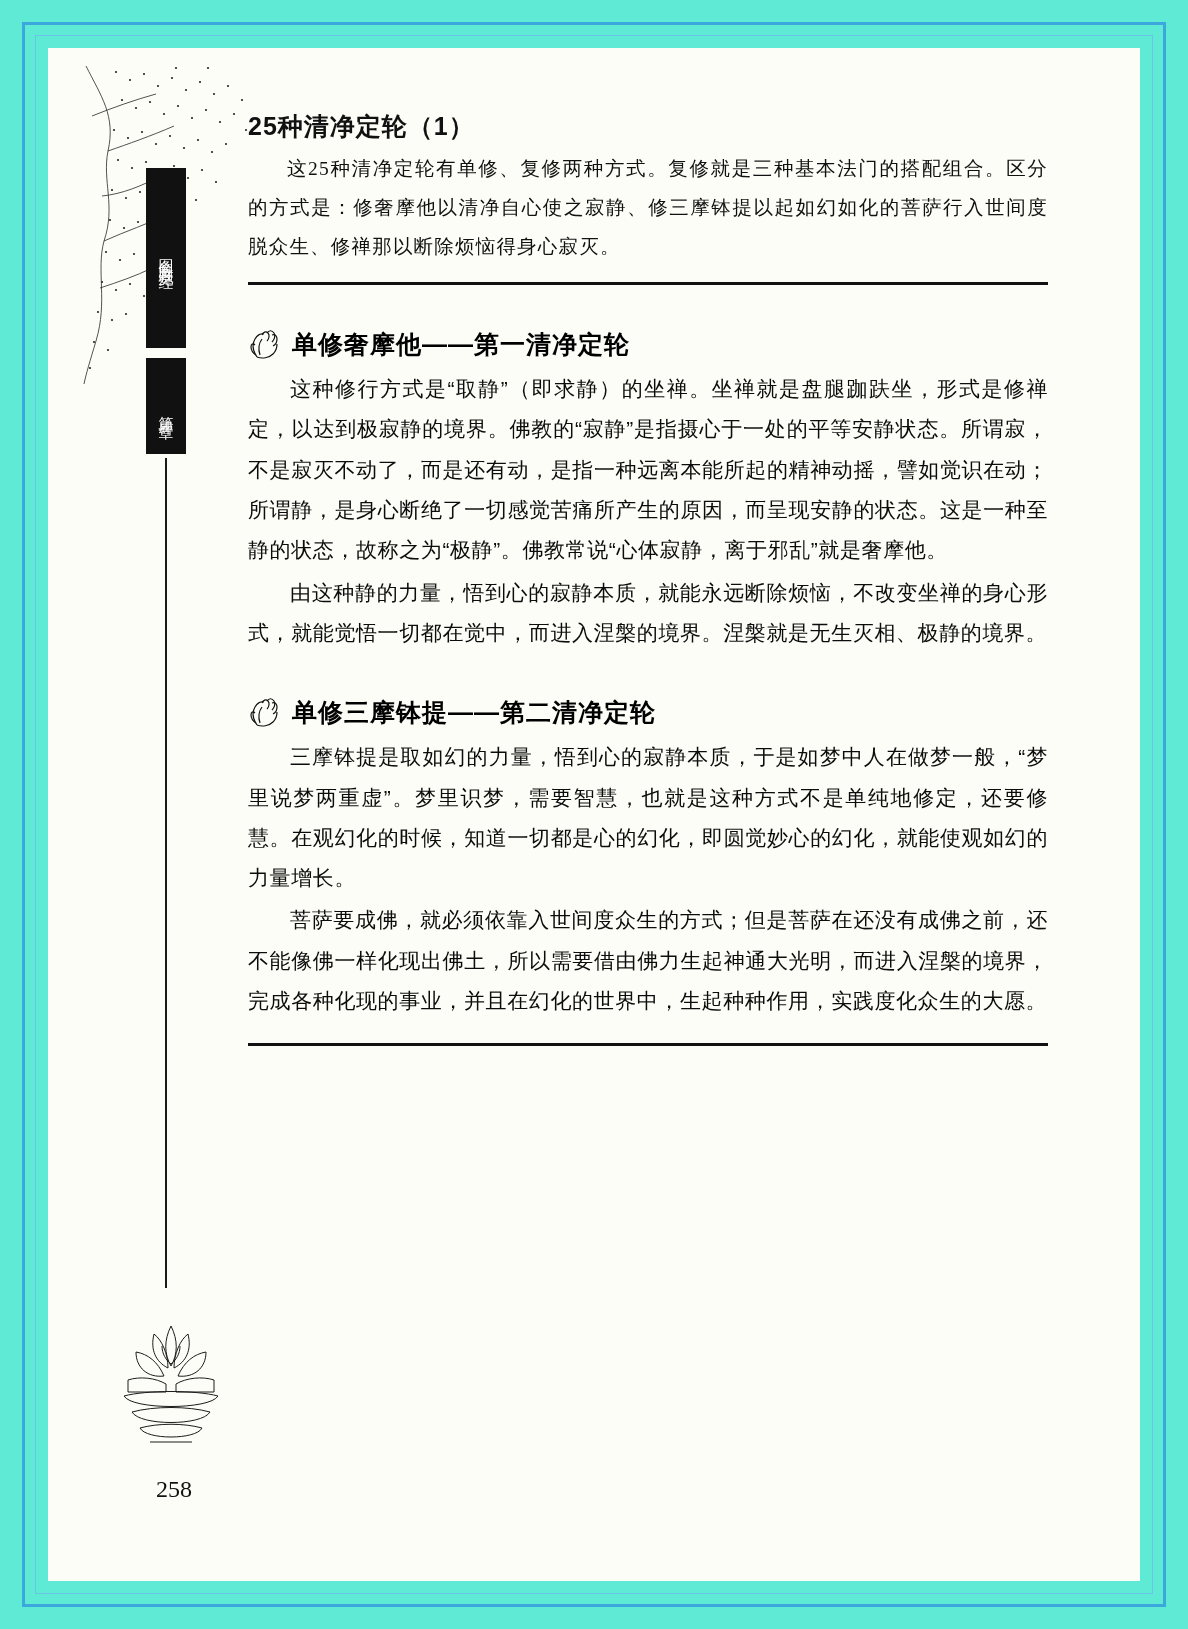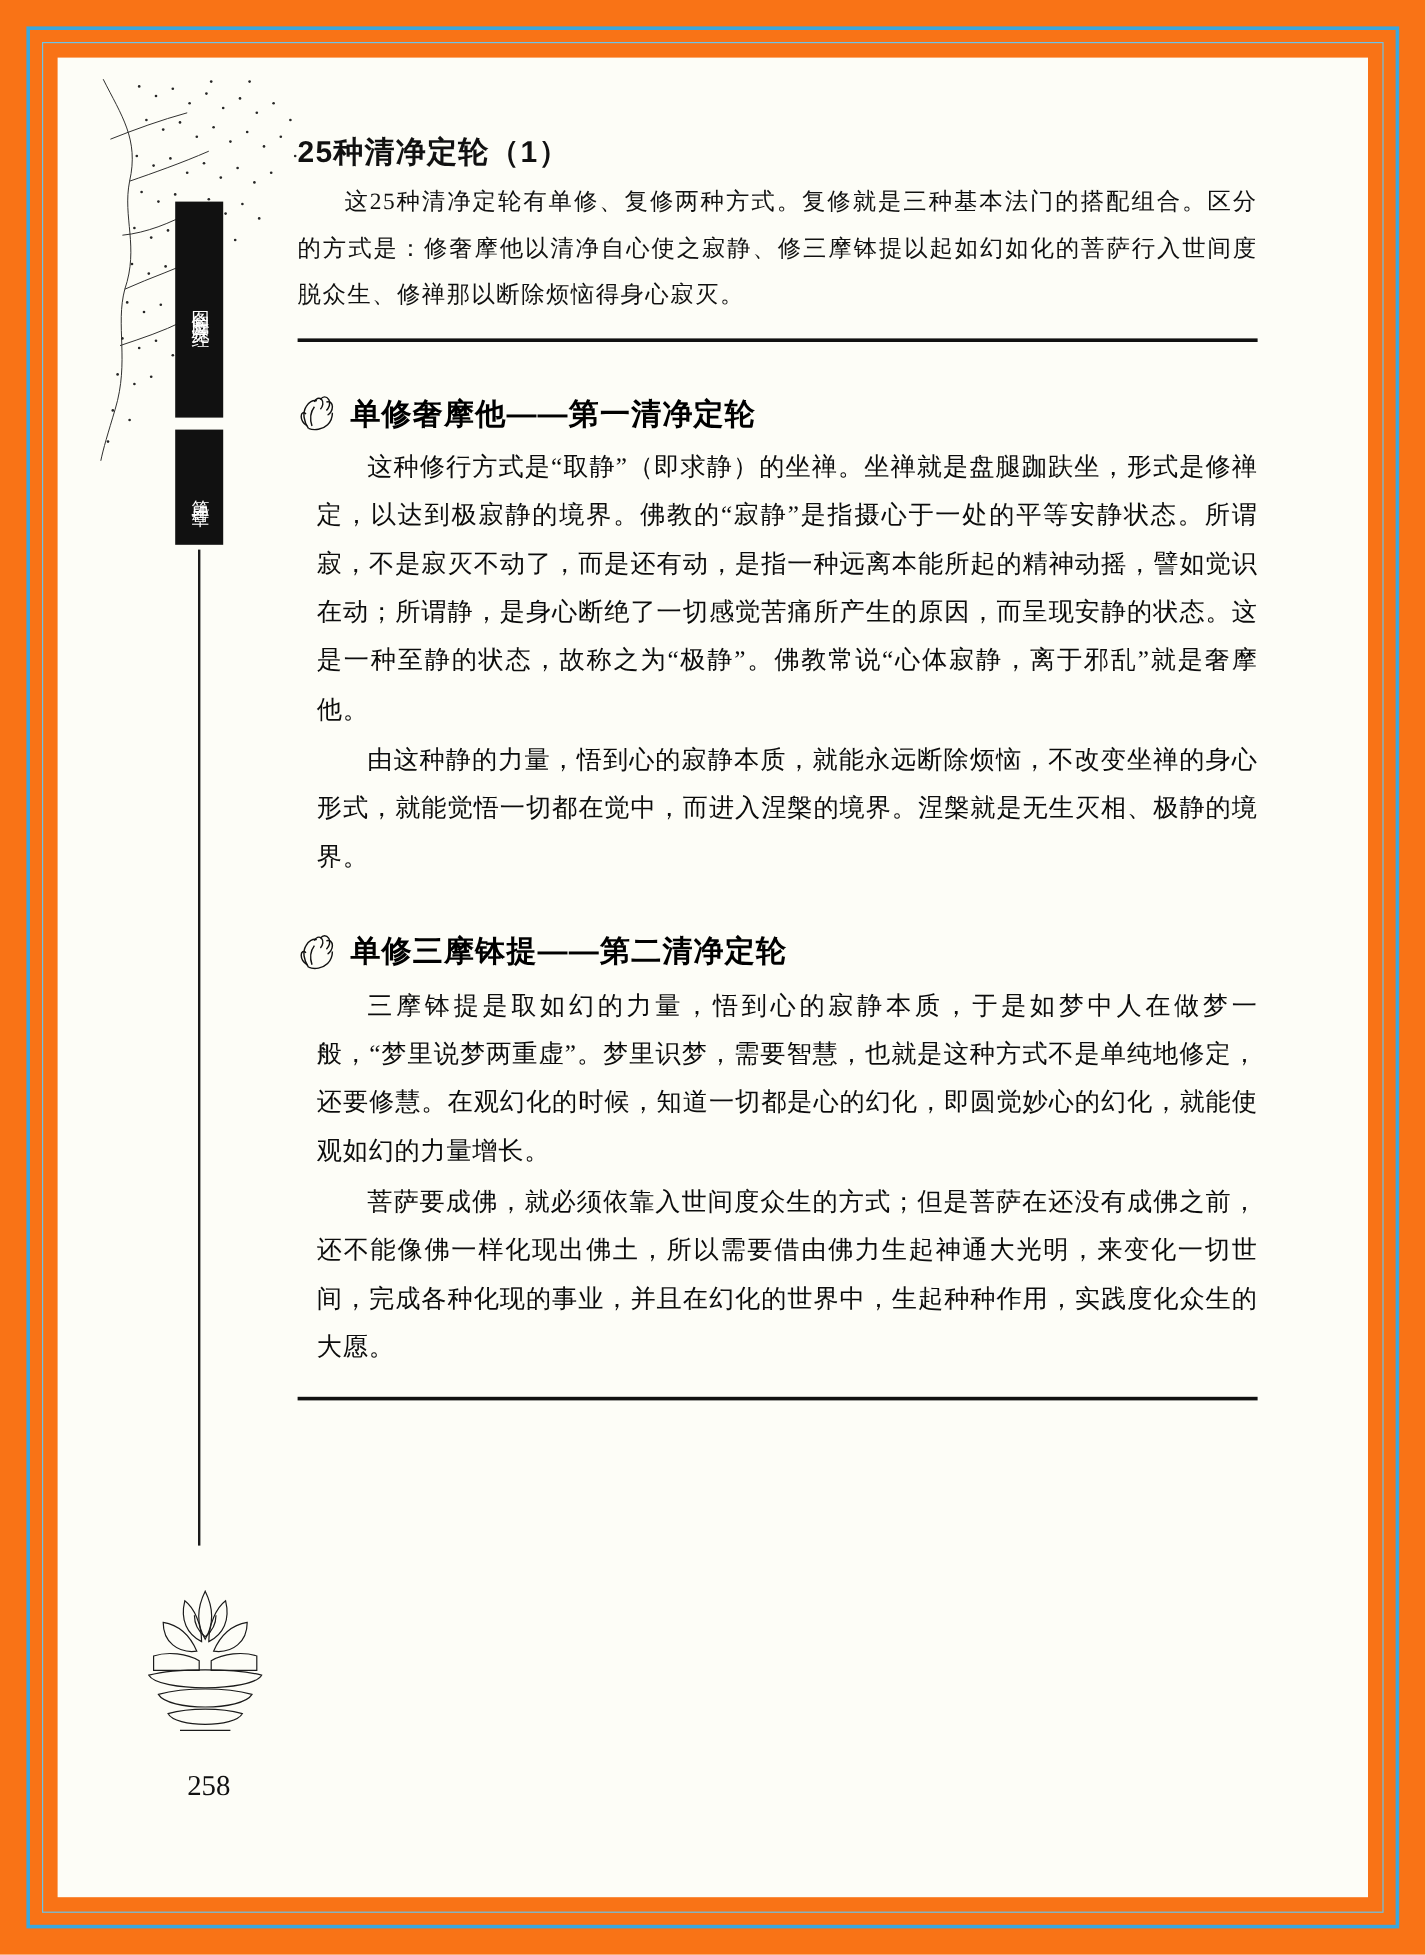--- a/index.html
+++ b/index.html
@@ -12,21 +12,21 @@
     height: 1629px;
     font-family: "Liberation Serif", "DejaVu Serif", serif;
     position: relative;
     overflow: hidden;
   }
 
   
   .page {
     position: absolute;
     inset: 0;
-    background: #f97316;
+    background: #5eead4;
   }
   .frame-outer {
     position: absolute;
     left: 22px; top: 22px; right: 22px; bottom: 22px;
     border: 3px solid #3ba7dd;
   }
   .frame-inner {
     position: absolute;
     left: 35px; top: 35px; right: 35px; bottom: 35px;
     border: 1px solid #6cc3e8;
@@ -164,28 +164,28 @@
   }
   .sec-title {
     font-family: "Liberation Sans", "DejaVu Sans", sans-serif;
     font-weight: bold;
     font-size: 25px;
     color: #000;
     letter-spacing: 1px;
   }
 
   p.body {
-    font-family: Liberation Serif, serif;
+    font-family: Liberation Sans, sans-serif;
     font-size: 21px;
     line-height: 1.92;
     color: #0c0c0c;
     text-align: justify;
     letter-spacing: 0.6px;
     text-indent: 2em;
-    margin: 0 0 2px 16px;
+    margin: 0 0 2px 0;
   }
 
   .folio {
     position: absolute;
     left: 108px;
     bottom: 78px;
     font-family: "Liberation Serif", "DejaVu Serif", serif;
     font-size: 24px;
     color: #111;
   }
@@ -335,21 +335,21 @@
             <path d="M14 8 C15 5, 18 4, 20 6 C22 8, 21 12, 19 14"></path>
             <path d="M19 6 C21 3, 24 3, 26 6 C28 9, 26 13, 24 15"></path>
             <path d="M24 8 C27 7, 29 9, 29 12 C29 15, 27 18, 25 19"></path>
             <path d="M9 30 C14 32, 21 31, 25 27 C28 24, 29 21, 29 17"></path>
             <path d="M7 18 C5 16, 3 17, 3 20 C3 23, 5 26, 8 28"></path>
           </g>
         </svg>
         <span class="sec-title">单修三摩钵提——第二清净定轮</span>
       </div>
       <p class="body">三摩钵提是取如幻的力量，悟到心的寂静本质，于是如梦中人在做梦一般，“梦里说梦两重虚”。梦里识梦，需要智慧，也就是这种方式不是单纯地修定，还要修慧。在观幻化的时候，知道一切都是心的幻化，即圆觉妙心的幻化，就能使观如幻的力量增长。</p>
-      <p class="body">菩萨要成佛，就必须依靠入世间度众生的方式；但是菩萨在还没有成佛之前，还不能像佛一样化现出佛土，所以需要借由佛力生起神通大光明，来变化一切世间，完成各种化现的事业，并且在幻化的世界中，生起种种作用，实践度化众生的大愿。</p>
+      <p class="body">菩萨要成佛，就必须依靠入世间度众生的方式；但是菩萨在还没有成佛之前，还不能像佛一样化现出佛土，所以需要借由佛力生起神通大光明，而进入涅槃的境界，完成各种化现的事业，并且在幻化的世界中，生起种种作用，实践度化众生的大愿。</p>
 
 
       <hr class="rule-bottom">
     </div>
 
     <div class="folio">258</div>
 
   </div>
 </div>
 

